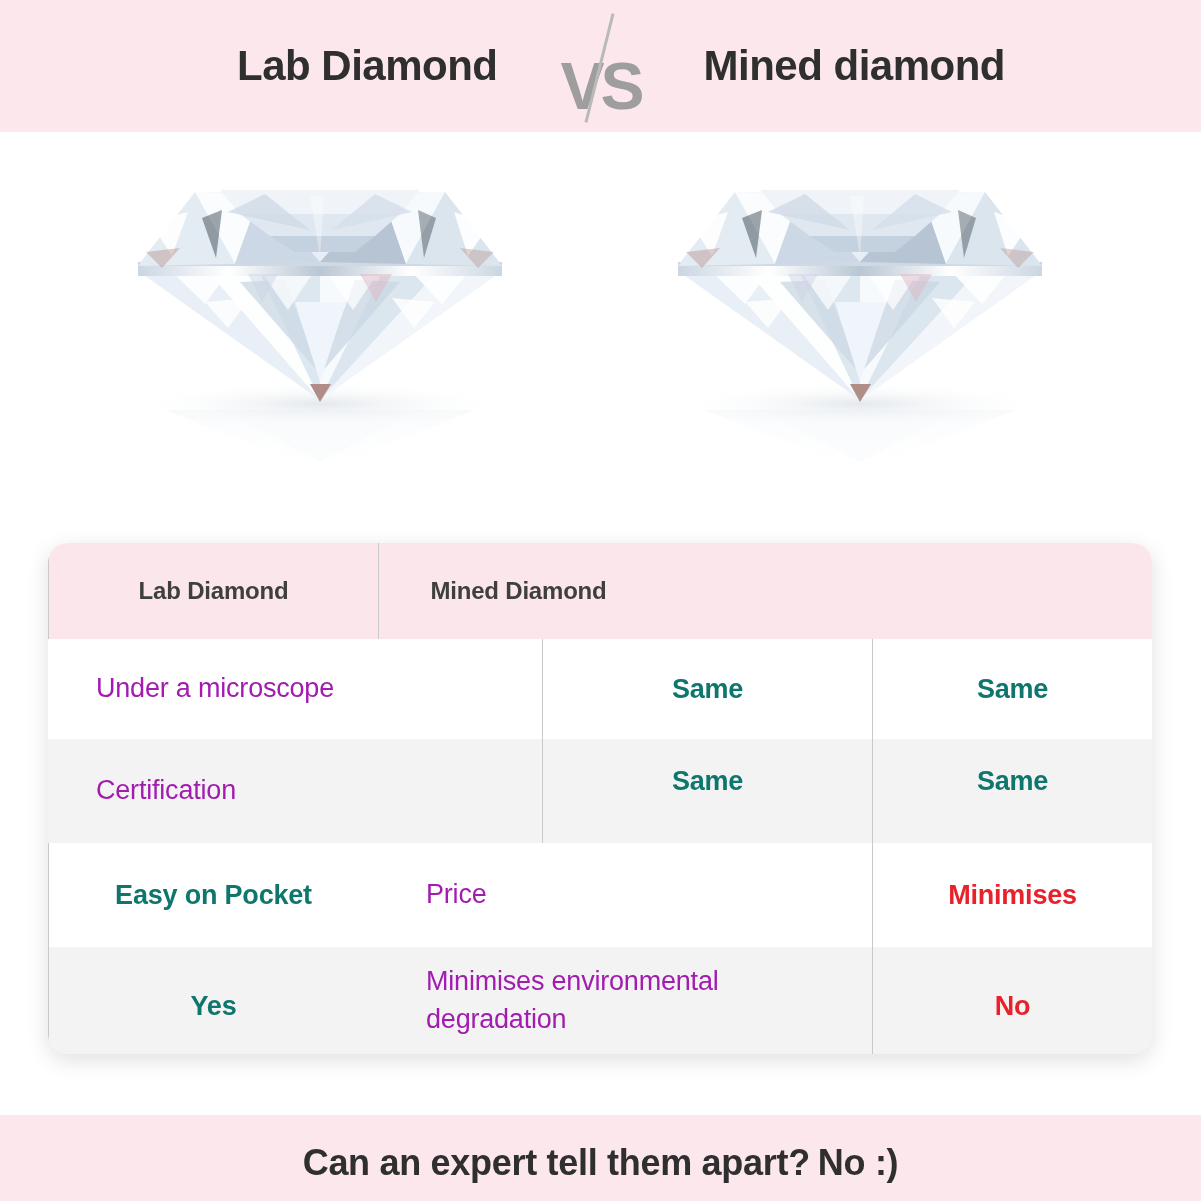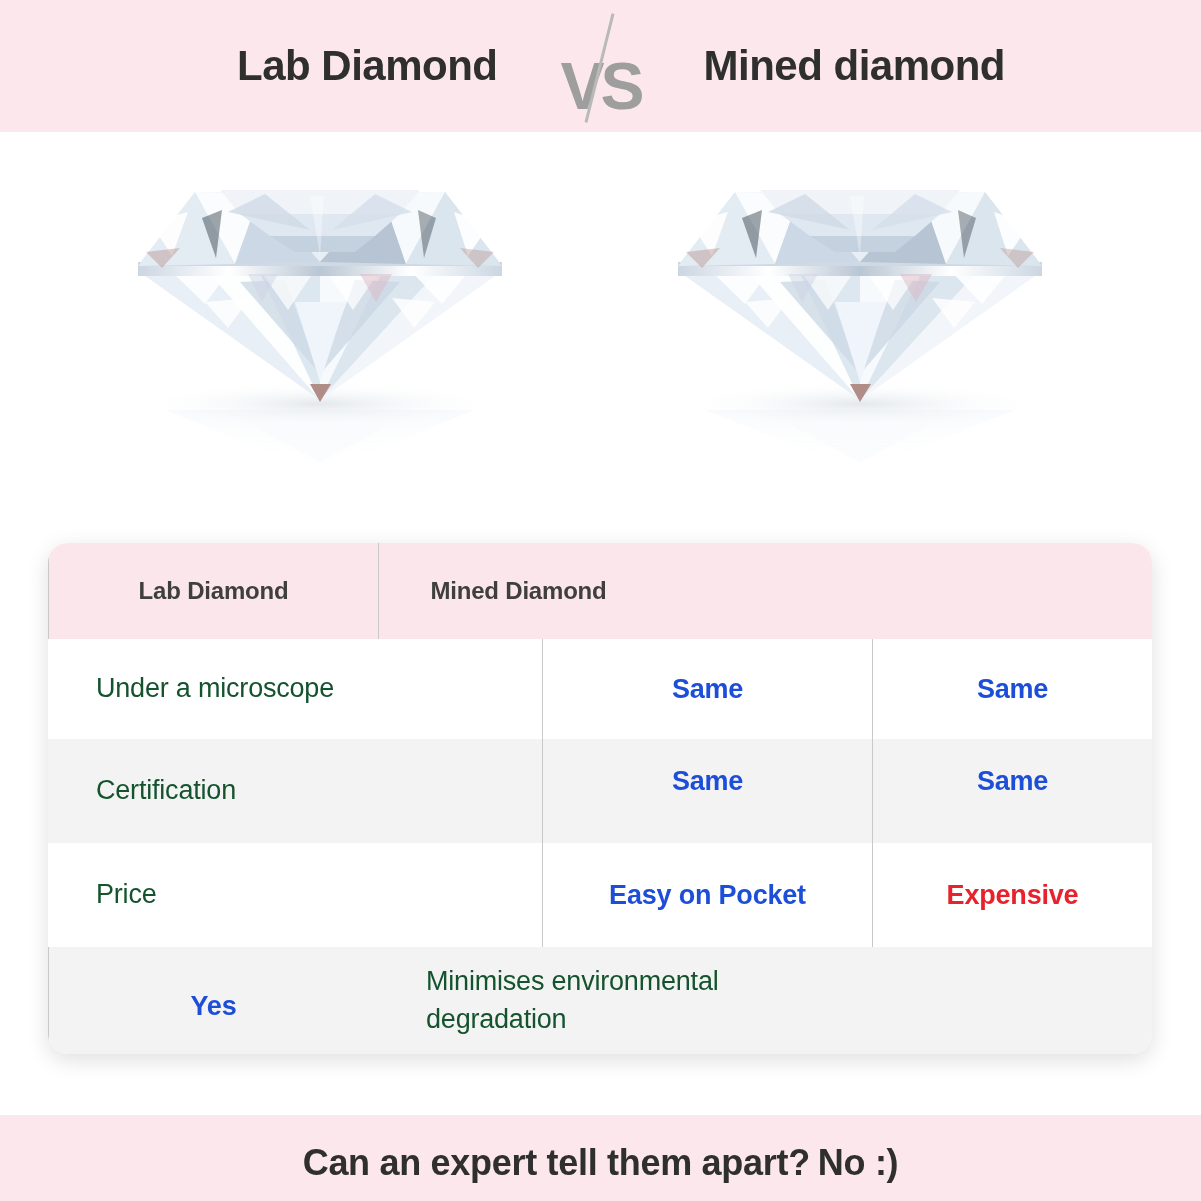--- a/index.html
+++ b/index.html
@@ -121,31 +121,31 @@
   }
 
   .row { display: flex; min-height: 100px; }
   .row.alt { background: #f3f3f3; }
   .row.white { background: #ffffff; }
   .row .cell { display: flex; align-items: center; }
 
   .row .col-a { padding-right: 20px; }
   .row-label {
     font-size: 27px;
-    color: #14532d;
+    color: #a21caf;
     line-height: 1.38;
     letter-spacing: -0.2px;
   }
   .row-value {
     font-size: 27px;
     font-weight: bold;
     letter-spacing: -0.2px;
     white-space: nowrap;
   }
-  .val-good { color: #1d4ed8; }
+  .val-good { color: #0f766e; }
   .val-bad  { color: #e8222c; }
 
   .row.r1 { height: 100px; }
   .row.r2 { height: 104px; }
   .row.r3 { height: 104px; }
   .row.r4 { height: 107px; }
 
   
   .row.r2 .col-b .row-value,
   .row.r2 .col-c .row-value { position: relative; top: -10px; }
@@ -351,37 +351,40 @@
     </div>
     <div class="cell col-b">
       <span class="row-value val-good">Same</span>
     </div>
     <div class="cell col-c">
       <span class="row-value val-good">Same</span>
     </div>
   </div>
 
   <div class="row white r3">
+    <div class="cell col-b">
+      <span class="row-value val-good">Easy on Pocket</span>
+    </div>
     <div class="cell col-a">
       <span class="row-label">Price</span>
     </div>
-    <div class="cell col-b">
-      <span class="row-value val-good">Easy on Pocket</span>
-    </div>
-    <div class="cell col-c">
-      <span class="row-value val-bad">Expensive</span>
+    <div class="cell col-c">
+      <span class="row-value val-bad">Minimises</span>
     </div>
   </div>
 
   <div class="row alt r4">
     <div class="cell col-b">
       <span class="row-value val-good">Yes</span>
     </div>
     <div class="cell col-a">
       <span class="row-label">Minimises environmental degradation</span>
+    </div>
+    <div class="cell col-c">
+      <span class="row-value val-bad">No</span>
     </div>
   </div>
 
 </div>
 
 <div class="bottom-banner">
   <span class="bottom-text">Can an expert tell them apart?</span>
   <span class="bottom-text bottom-answer">No :)</span>
 </div>
 

